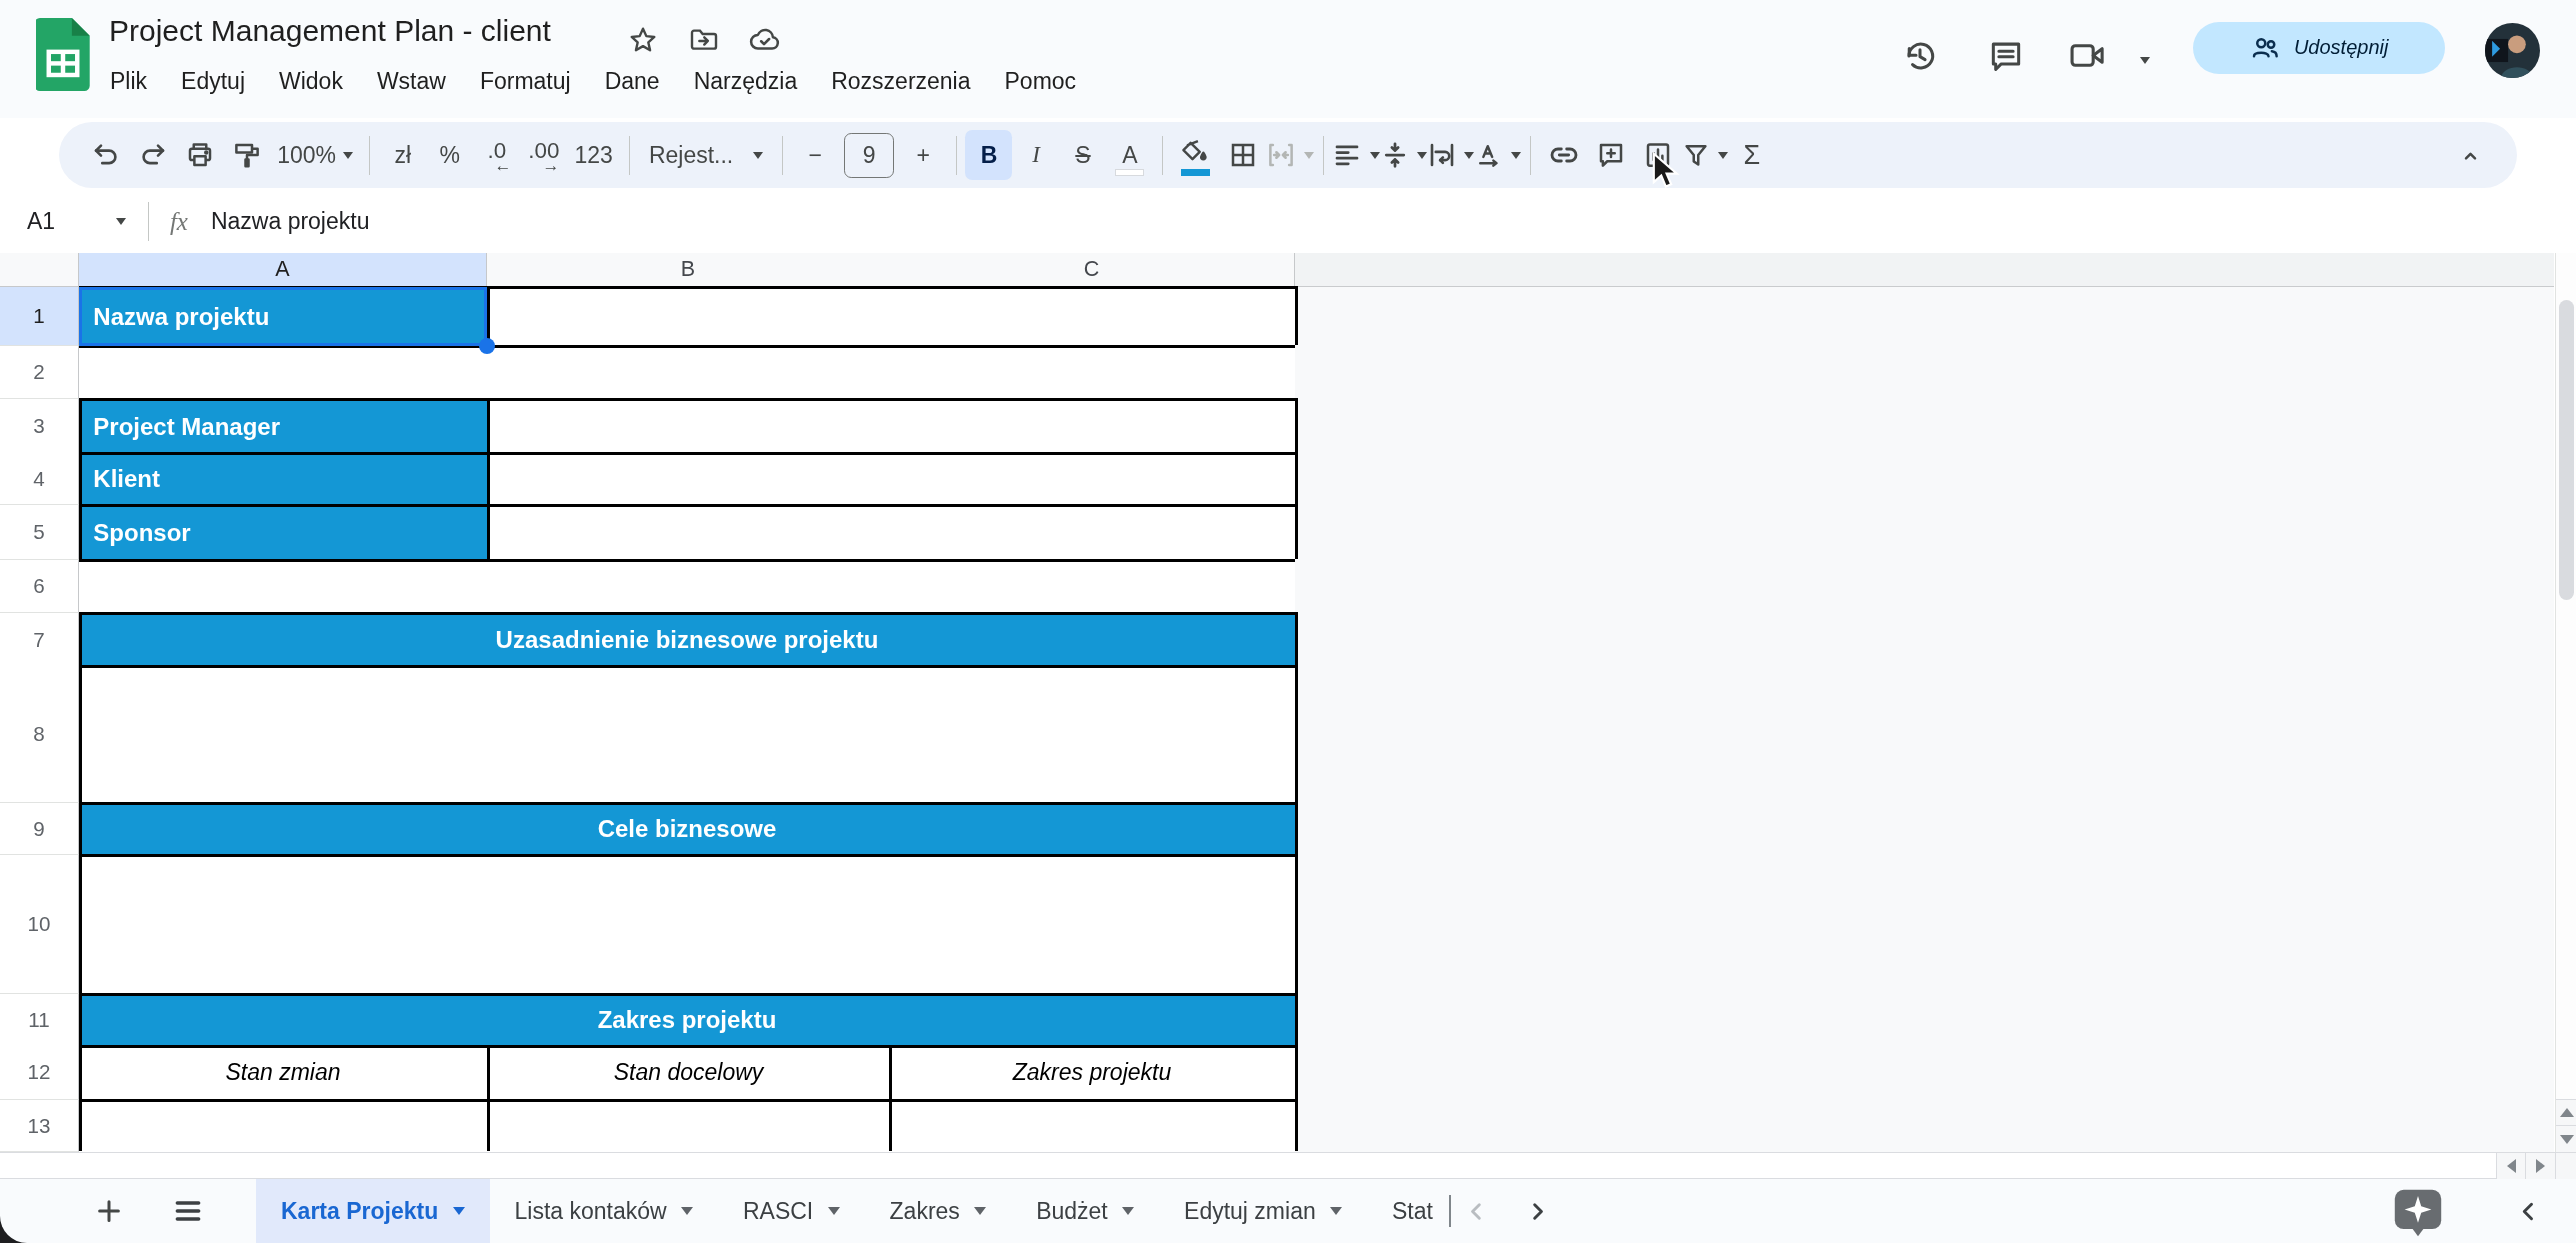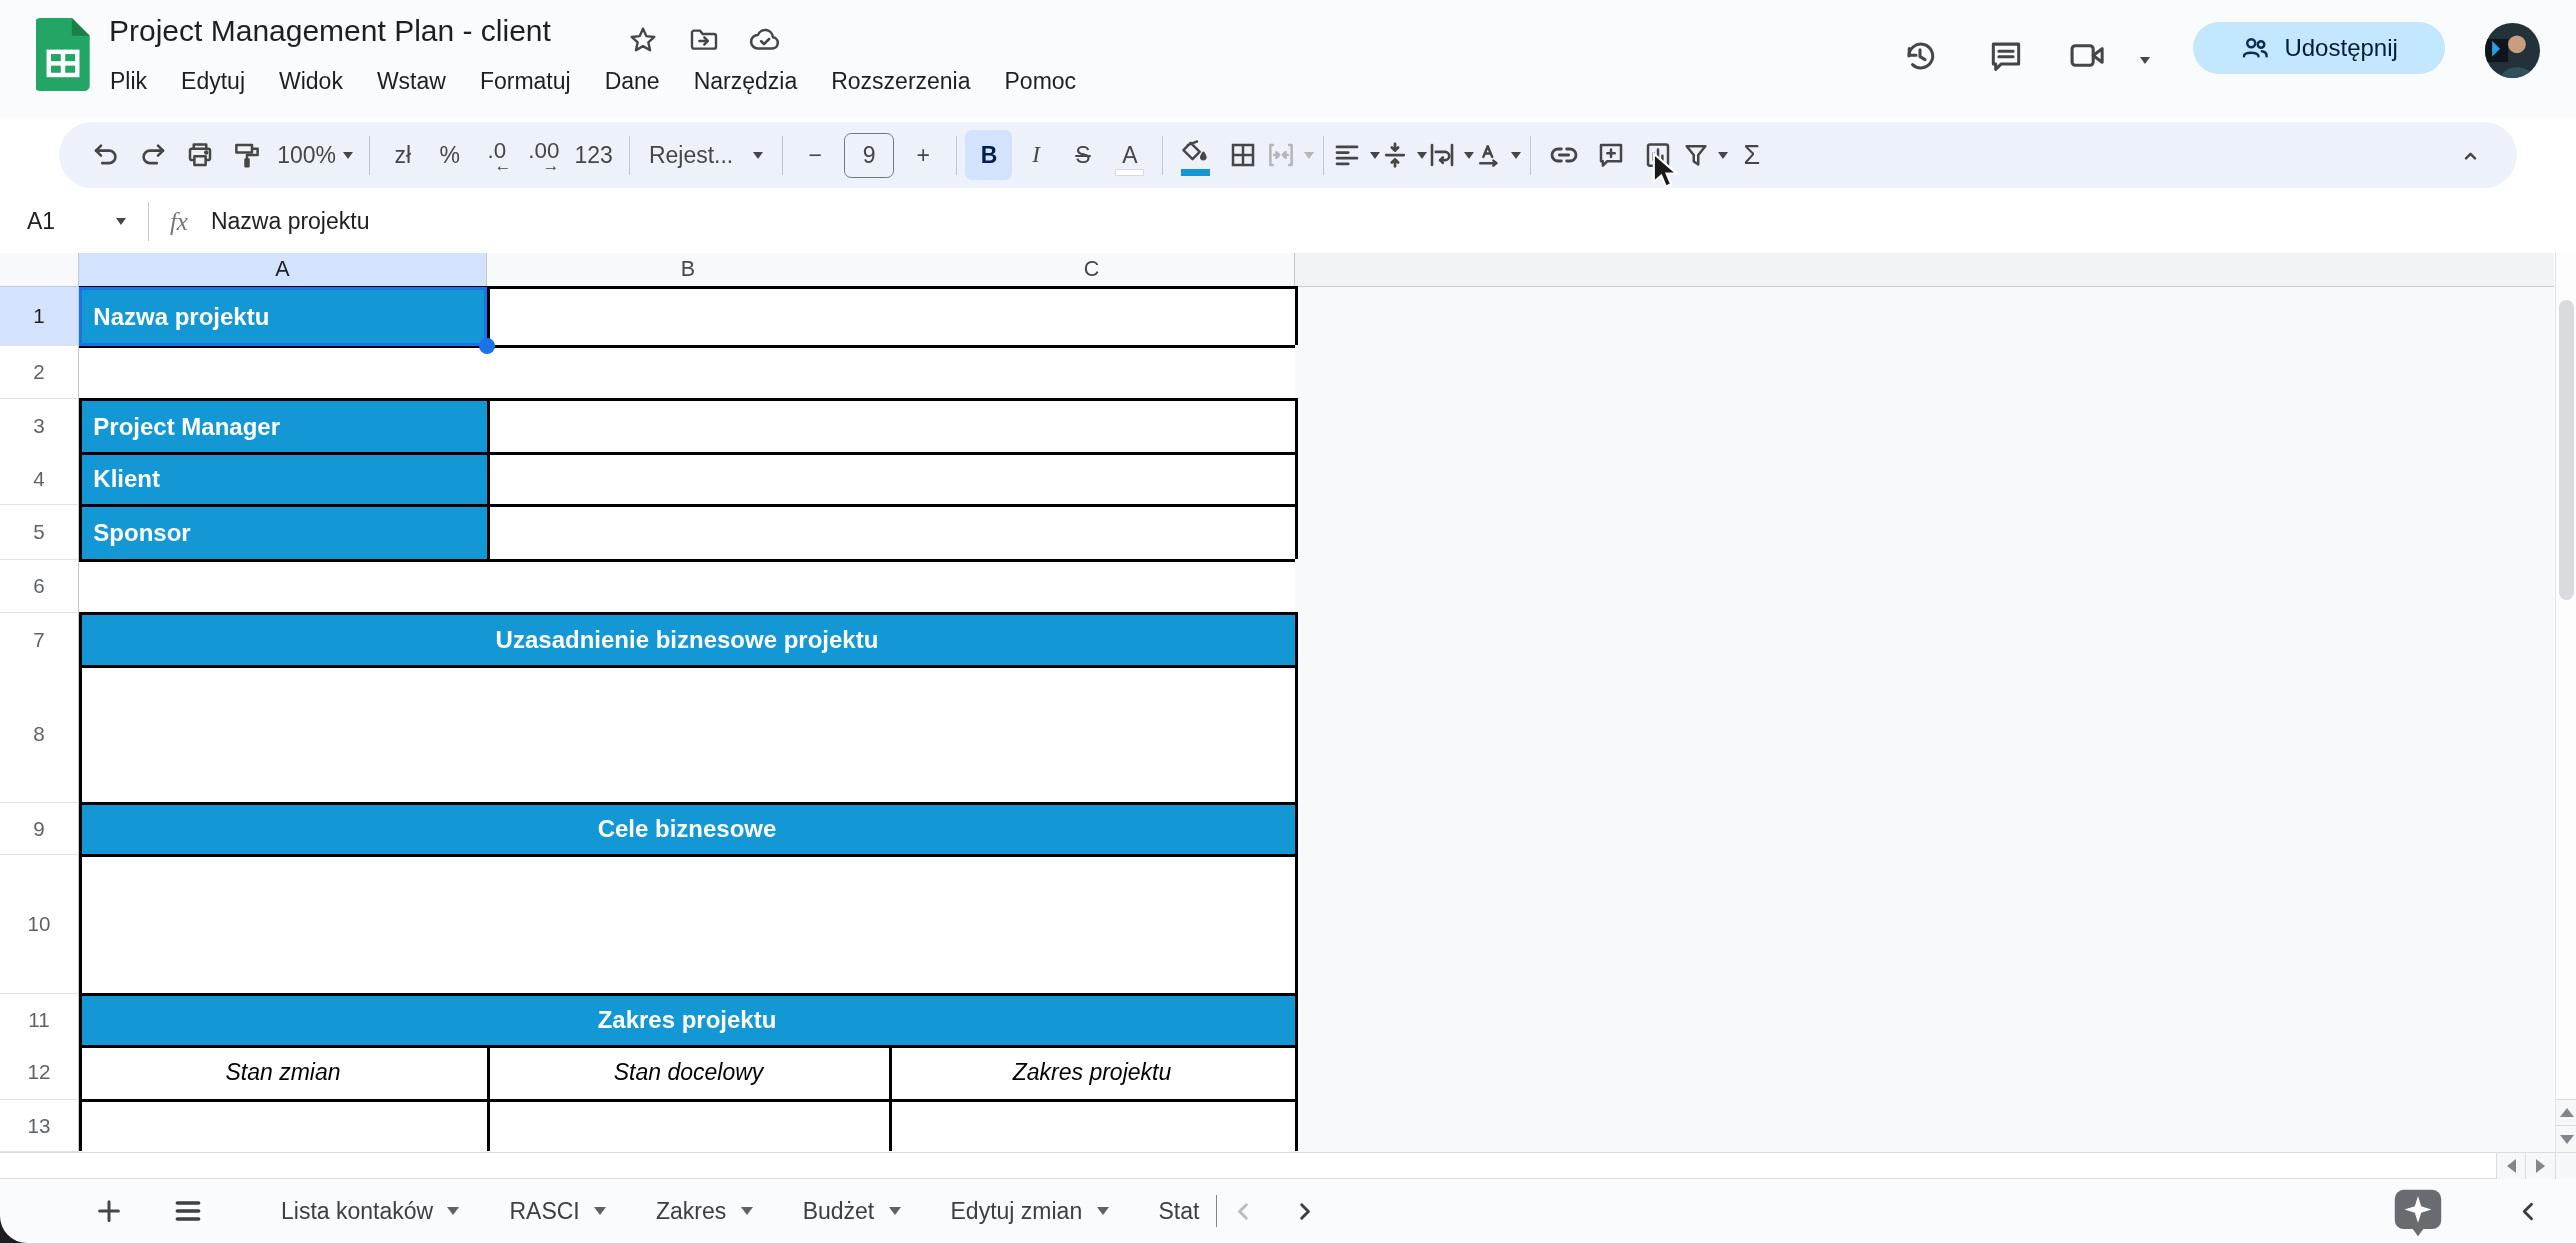--- a/index.html
+++ b/index.html
@@ -11,21 +11,21 @@
   .header { position:absolute; left:0; top:0; width:2576px; height:118px; background:#f9fbfd; }
   .logo { position:absolute; left:36px; top:18px; width:54px; height:73px; }
   .doc-title { position:absolute; left:109px; top:14.3px; font-size:30px; color:#1f1f1f; white-space:nowrap; }
   .title-icons { position:absolute; left:626px; top:23px; display:flex; gap:27px; }
   .title-icons .ic { width:34px; height:34px; display:flex; align-items:center; justify-content:center; }
   .menubar { position:absolute; left:93px; top:61px; display:flex; }
   .menu-item { font-size:23px; color:#1f1f1f; padding:7.2px 17px; border-radius:12.5px; cursor:default; }
   .hdr-ic { position:absolute; width:39px; height:39px; display:flex; align-items:center; justify-content:center; }
   .share-btn { position:absolute; left:2193px; top:21.5px; width:252px; height:52px; border-radius:26px;
                background:var(--share_bg); display:flex; align-items:center; justify-content:center; gap:14.3px; }
-  .share-btn span { font-size:24px; font-weight:500; color:var(--share_text); }
+  .share-btn span { font-size:20px; font-weight:500; color:var(--share_text);font-style:italic; }
   .avatar { position:absolute; left:2485px; top:23px; width:55px; height:55px; border-radius:50%; overflow:hidden; }
 
   
   .toolbar { position:absolute; left:59px; top:122px; width:2458px; height:66px; border-radius:33px;
              background:#edf2fa; display:flex; align-items:center; padding:10px 23px; }
   .tb { height:50px; min-width:47px; display:flex; align-items:center; justify-content:center;
         border-radius:7.2px; position:relative; color:#444746; }
   .tb.texty { font-size:23px; color:#444746; padding:0 7.2px; white-space:nowrap; }
   .tb-sep { width:0.9px; height:39px; background:#c4c7c5; margin:0 9px; flex:none; }
   .caret { width:0; height:0; border-left:6.3px solid transparent; border-right:6.3px solid transparent;
@@ -442,20 +442,24 @@
       <svg width="30" height="30" viewBox="0 0 24 24" fill="none" stroke="#444746" stroke-width="2.4" stroke-linecap="round">
           <path d="M12 4.5 V19.5 M4.5 12 H19.5"></path>
         </svg>
     </div>
     <div class="tb-icon" style="margin-left:29px;">
       <svg width="32" height="32" viewBox="0 0 24 24" fill="none" stroke="#3c4043" stroke-width="2.6" stroke-linecap="round">
           <path d="M4 6 H20 M4 12 H20 M4 18 H20"></path>
         </svg>
     </div>
     <div style="width:43px;"></div>
+    <div class="sheet-tab active">
+      <span>Karta Projektu</span>
+        <span class="caret"></span>
+    </div>
     <div class="sheet-tab">
       <span>Lista kontaków</span>
         <span class="caret"></span>
     </div>
     <div class="sheet-tab">
       <span>RASCI</span>
         <span class="caret"></span>
     </div>
     <div class="sheet-tab">
       <span>Zakres</span>

